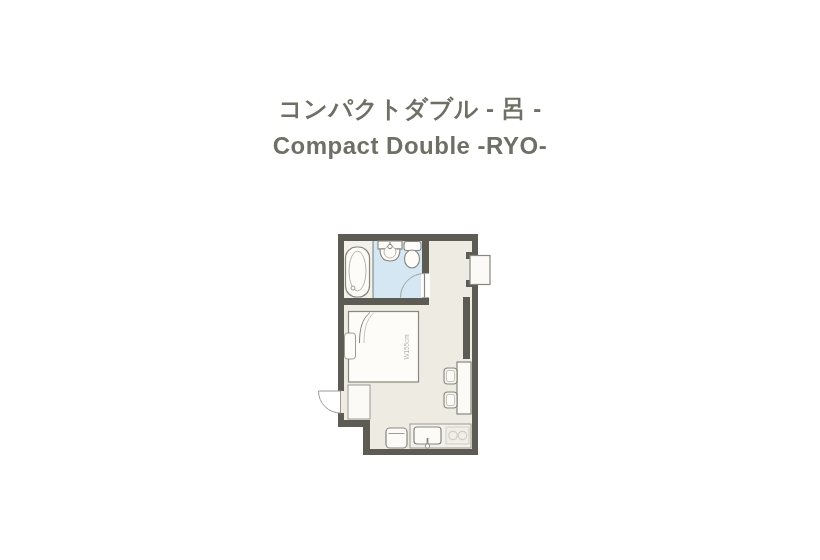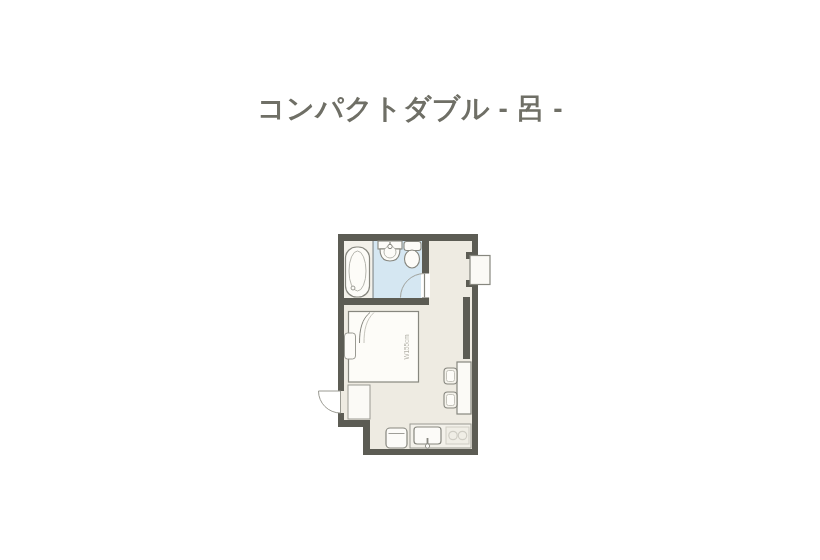--- a/index.html
+++ b/index.html
@@ -4,32 +4,33 @@
 <style>
   html,body{margin:0;padding:0;}
   body{
     width:820px;height:560px;position:relative;overflow:hidden;
     background:#ffffff;
     font-family:"Liberation Sans", sans-serif;
   }
   .title-block{
     position:absolute;top:90px;left:0;width:820px;
     text-align:center;color:#6f6f66;
-    font-size:28px;font-weight:700;line-height:37px;letter-spacing:0.5px;
+    font-size:24px;font-weight:700;line-height:37px;letter-spacing:0.5px;
   }
   .plan-wrap{
     position:absolute;left:310px;top:225px;width:190px;height:240px;
   }
   svg{display:block;}
 </style>
 </head>
 <body>
 
 <div class="title-block">
   <div>コンパクトダブル - 呂 -</div>
+  <div>Compact Double -RYO-</div>
 </div>
 
 <div class="plan-wrap">
 <svg width="190" height="240" viewBox="0 0 190 240">
 
   <path d="M 31,12 L 165,12 L 165,227 L 57,227 L 57,198 L 31,198 Z" fill="#eeebe2"></path>
   <rect x="34" y="16" width="29" height="57" fill="#f3f1ea"></rect>
   <rect x="63" y="16" width="50" height="57" fill="#d5e7f2"></rect>
 
   <g fill="#5c5c54">

